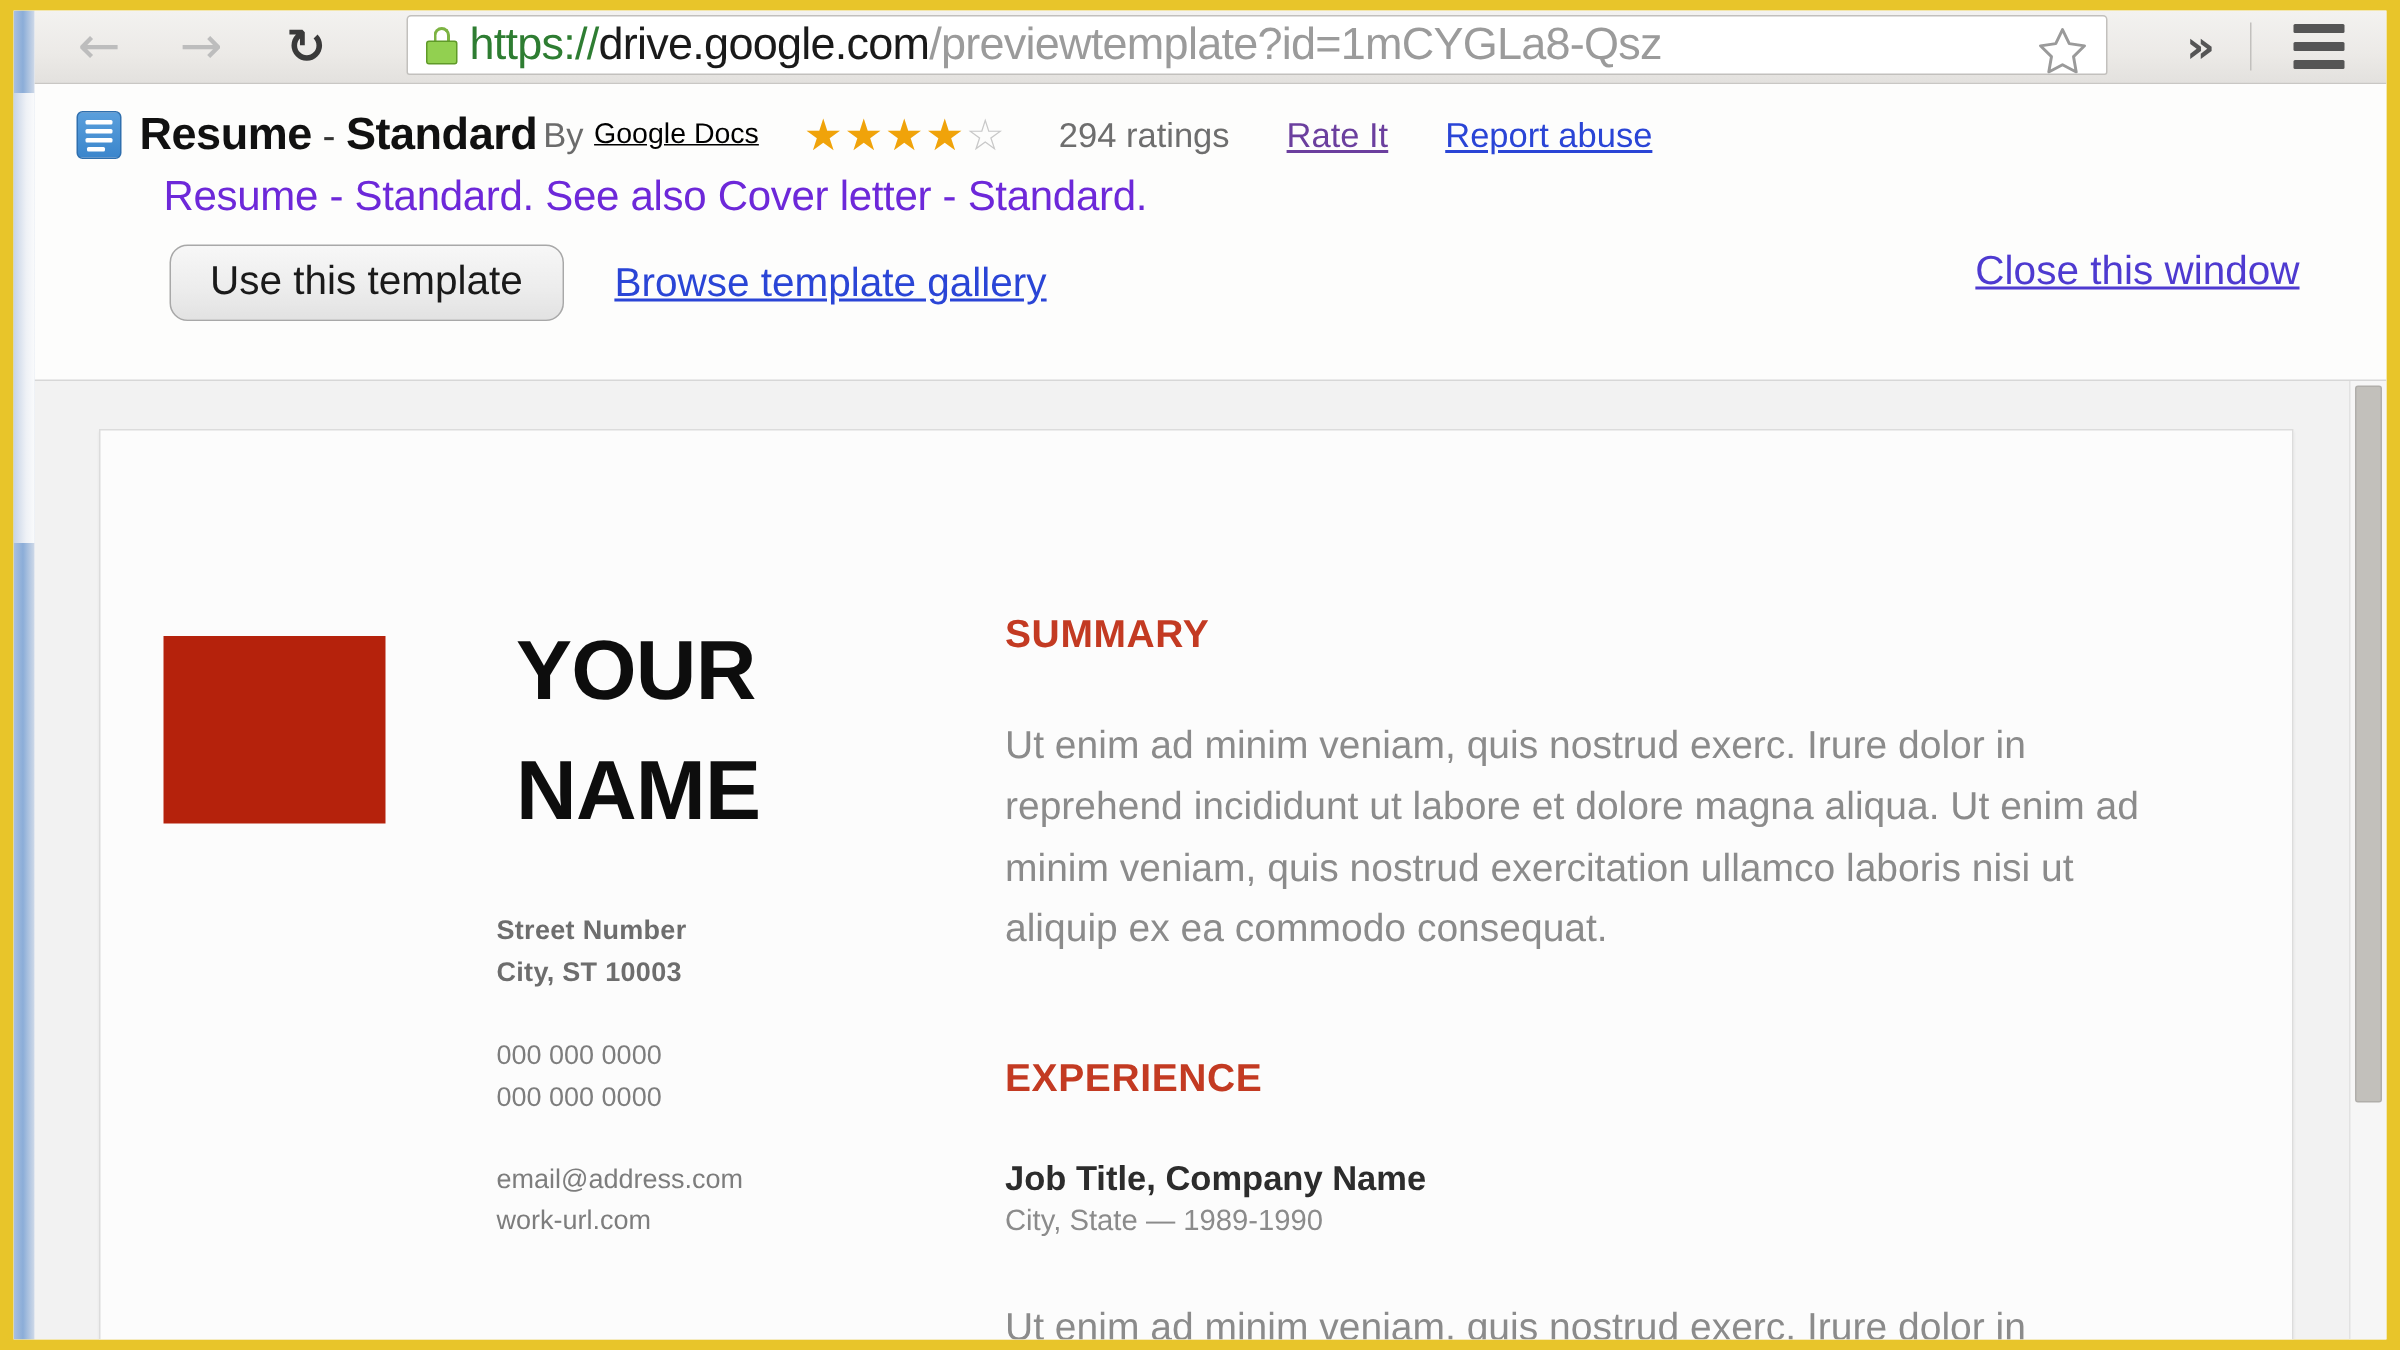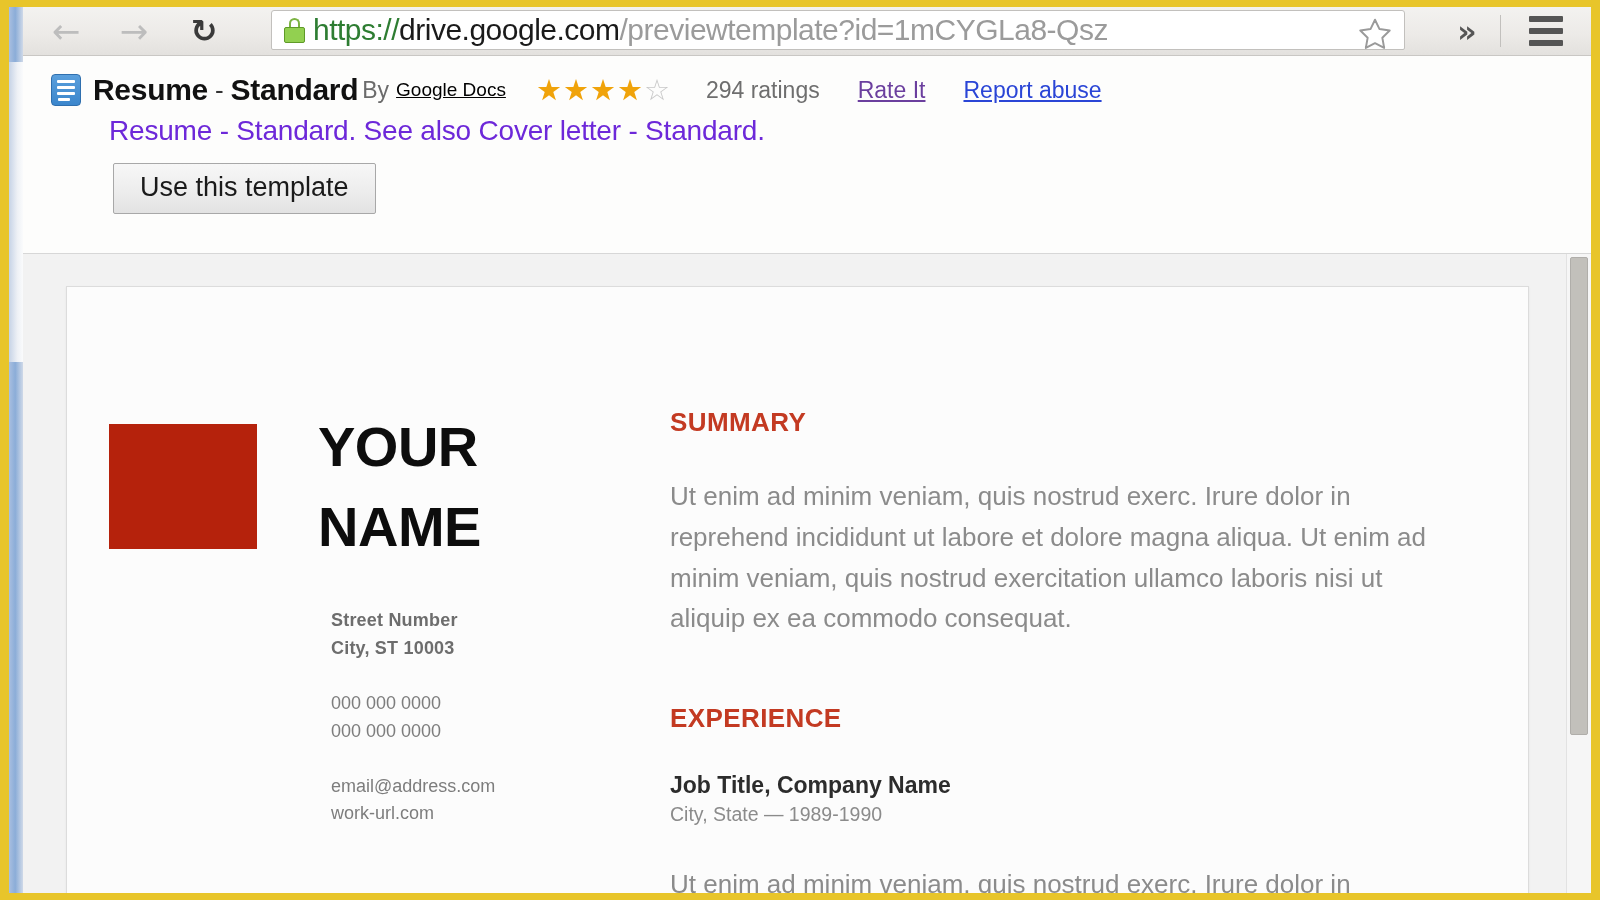--- a/index.html
+++ b/index.html
@@ -272,21 +272,21 @@
     display: flex;
     align-items: center;
   }
   #use-template-btn {
     font-family: "Liberation Sans", sans-serif;
     font-size: 27px;
     color: #1a1a1a;
     padding: 8px 26px 10px 26px;
     background: linear-gradient(to bottom,#f7f7f7,#ececec 60%,#e2e2e2);
     border: 1px solid #a8a8a8;
-    border-radius: 2px;
+    border-radius: 12px;
     cursor: pointer;
     line-height: 1.15;
   }
   #browse-gallery-link {
     margin-left: 34px;
     font-size: 27px;
     color: #2a45d6;
     text-decoration: underline;
     cursor: pointer;
   }
@@ -364,20 +364,21 @@
     left: 251px;
     top: 120px;
     width: 300px;
   }
   #name-block .nm {
     font-size: 56px;
     font-weight: bold;
     color: #0d0d0d;
     letter-spacing: -0.5px;
     line-height: 1.42;
+    margin-left: 26px;
   }
 
   #contact-block {
     position: absolute;
     left: 264px;
     top: 320px;
     color: #7d7d7d;
     font-size: 18px;
     line-height: 1.55;
   }
@@ -502,22 +503,24 @@
 
       <span id="rating-count">294 ratings</span>
       <span class="hdr-link visited">Rate It</span>
       <span class="hdr-link fresh">Report abuse</span>
     </div>
 
     <div id="description">Resume - Standard. See also Cover letter - Standard.</div>
 
     <div id="action-row">
       <button id="use-template-btn">Use this template</button>
-    </div>
-
+      <span id="browse-gallery-link">Browse template gallery</span>
+    </div>
+
+    <div id="close-window-link">Close this window</div>
   </div>
 
   <div id="preview-area">
 
     <div id="doc-page">
       <div id="resume">
 
         <div id="photo-box"></div>
 
         <div id="name-block">

